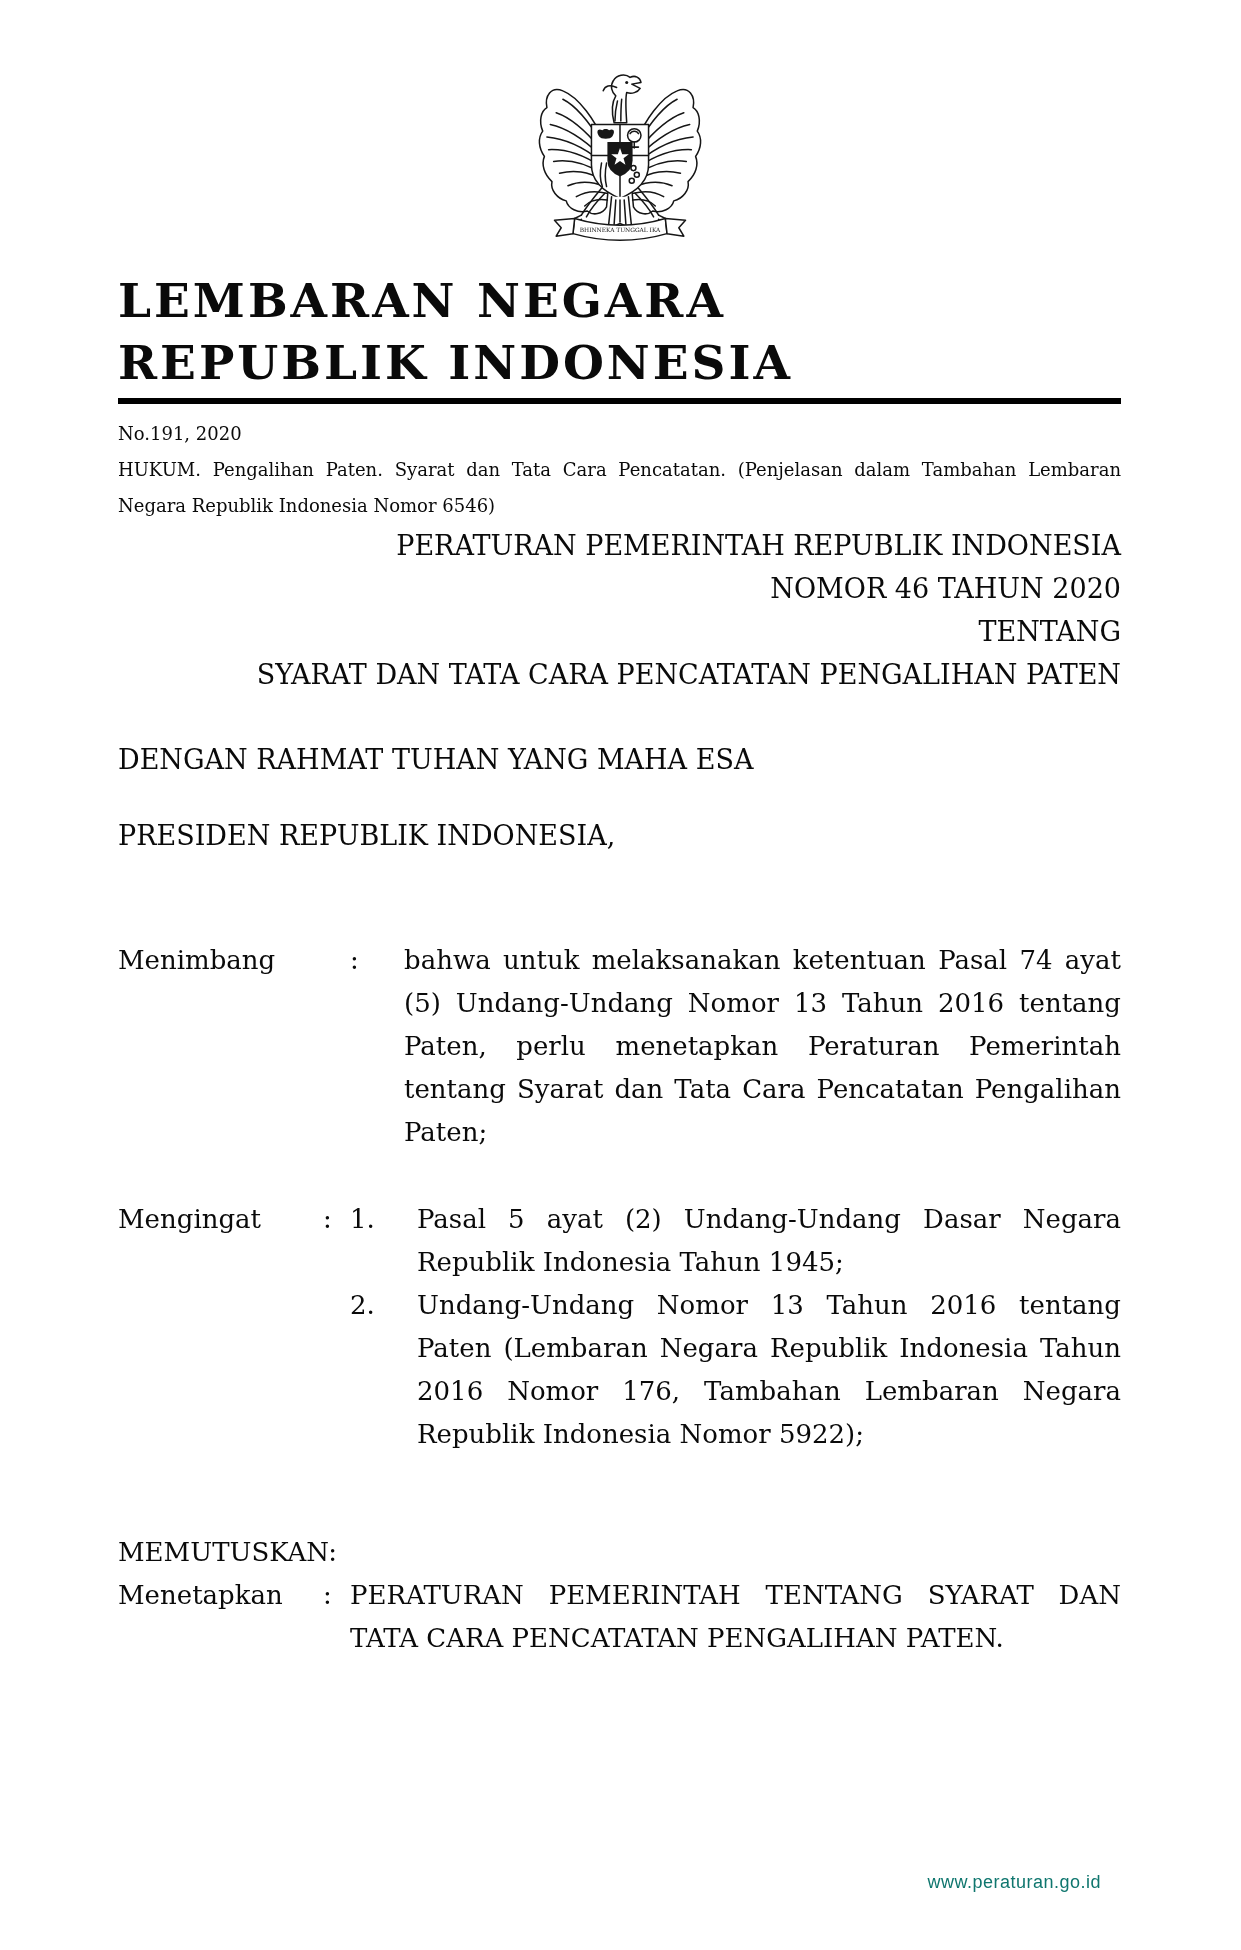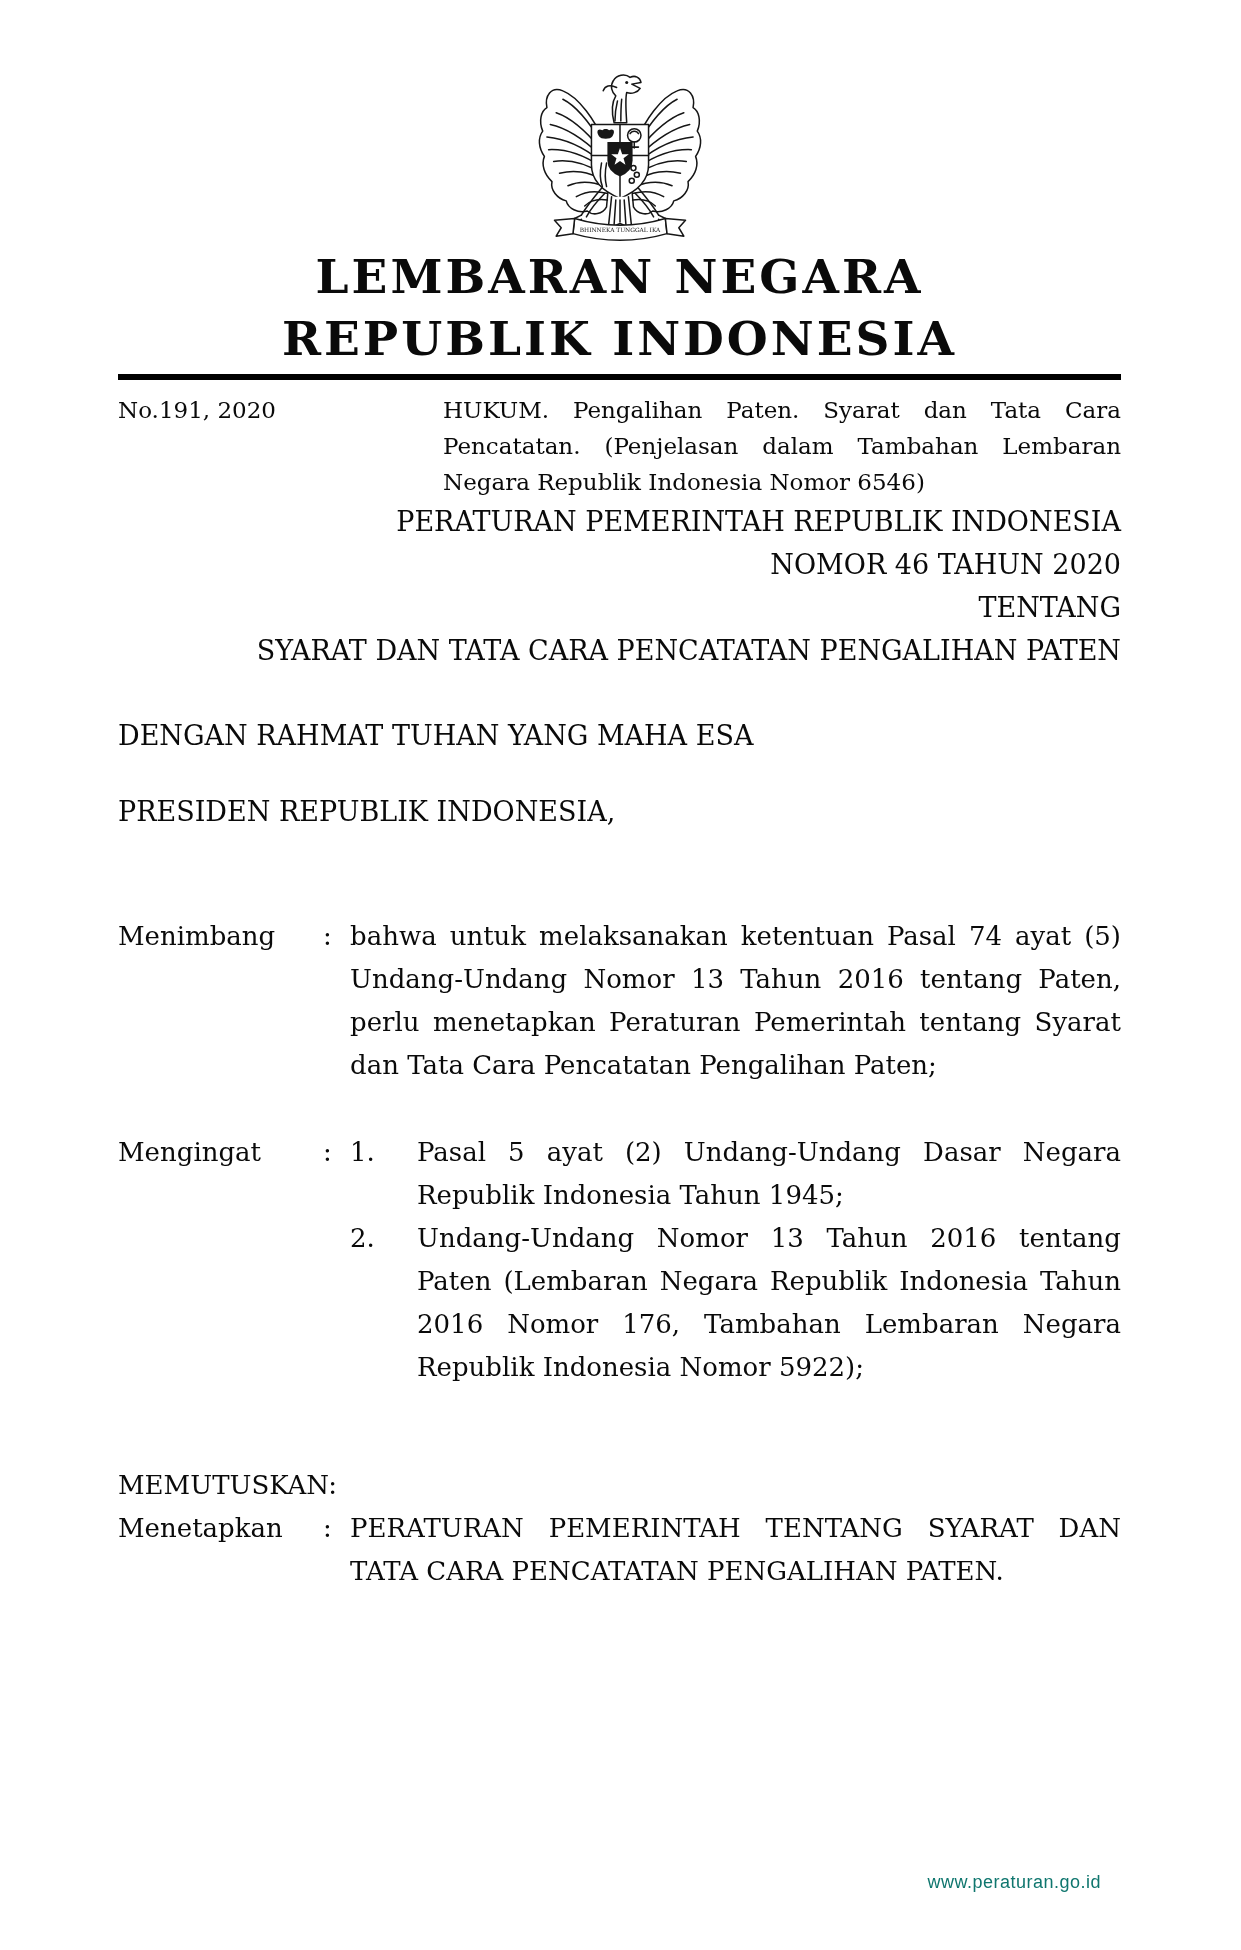--- a/index.html
+++ b/index.html
@@ -18,38 +18,38 @@
     left: 118px;
     top: 0;
     width: 1003px;
   }
   .emblem-wrap {
     margin-top: 62px;
     height: 184px;
     text-align: center;
   }
   .masthead {
-    margin-top: 0;
-    text-align: center;
+    margin-top: 24px;
     font-weight: bold;
     font-size: 47px;
     line-height: 62px;
     letter-spacing: 3px;
     white-space: nowrap;
   }
   .rule {
     margin-top: 4px;
     height: 6px;
     background: #000;
   }
   .gazette {
     display: flex;
     margin-top: 12px;
-    font-size: 23px;
+    font-size: 18px;
     line-height: 36px;
+    flex-direction: column;
   }
   .gazette-no { width: 325px; flex: 0 0 auto; }
   .gazette-abstract { flex: 1 1 auto; text-align: justify; }
   .doc-title {
     margin-top: 0px;
     text-align: right;
     font-size: 27px;
     line-height: 43px;
   }
   .center-line {
@@ -58,21 +58,21 @@
     line-height: 43px;
   }
   .invocation { margin-top: 42px; }
   .authority  { margin-top: 33px; }
   .clause {
     display: flex;
     font-size: 26px;
     line-height: 43px;
     align-items: flex-start;
   }
-  .clause-menimbang  { margin-top: 82px; }
+  .clause-menimbang  { margin-top: 82px; gap: 27px; }
   .clause-mengingat  { margin-top: 44px; }
   .clause-menetapkan { margin-top: 0; }
   .memutuskan { margin-top: 75px; font-size: 26px; }
   .clause-label { width: 205px; flex: 0 0 auto; }
   .clause-colon { width: 27px;  flex: 0 0 auto; }
   .clause-body  { flex: 1 1 auto; text-align: justify; }
   .ref-item { display: flex; }
   .ref-num  { width: 67px; flex: 0 0 auto; }
   .ref-text { flex: 1 1 auto; text-align: justify; }
   .footer-url {

